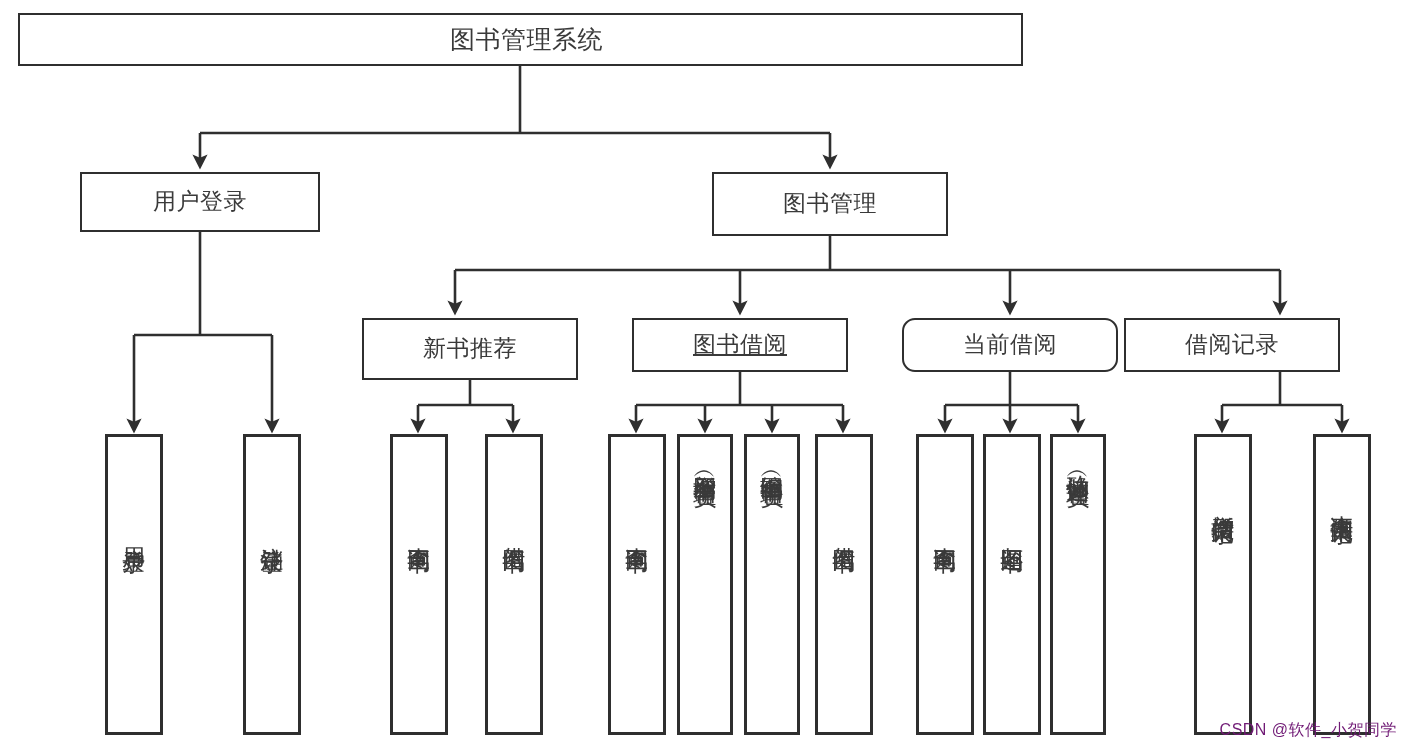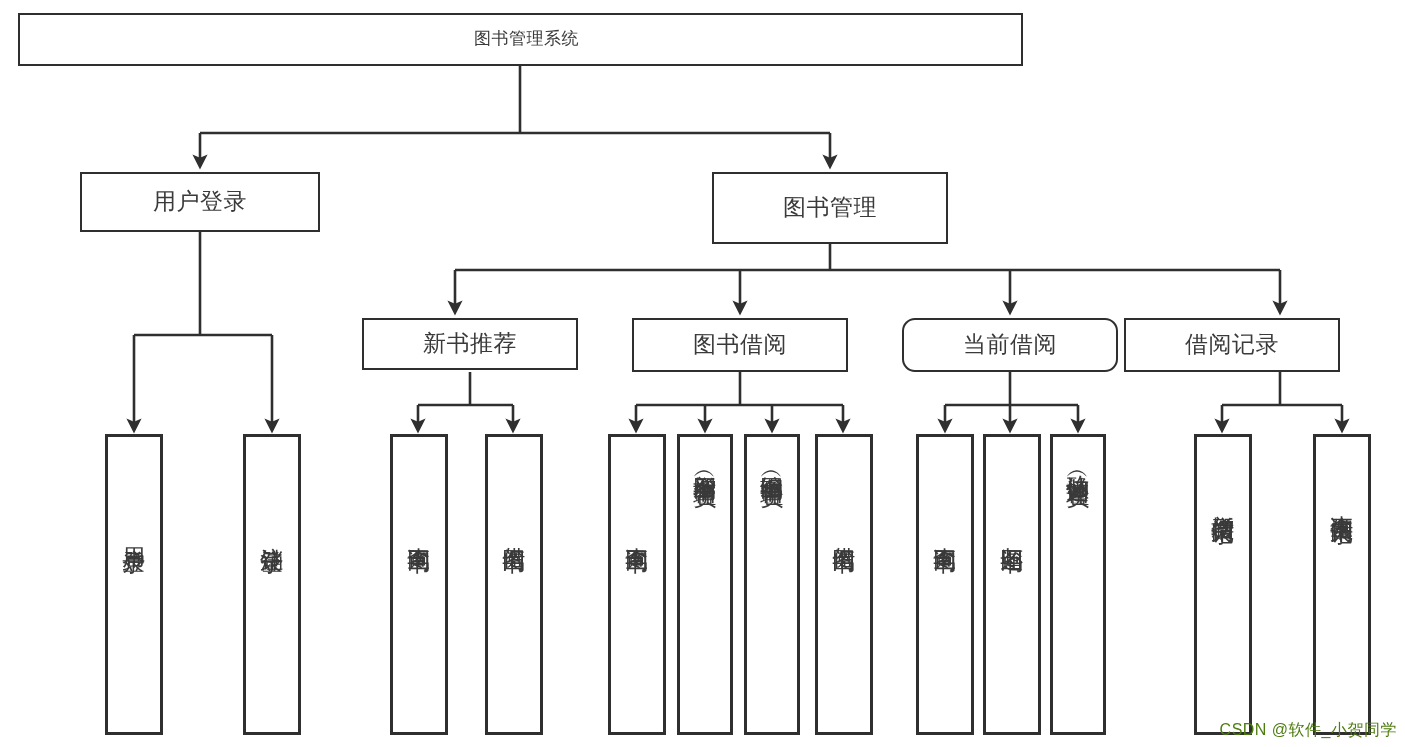--- a/index.html
+++ b/index.html
@@ -30,21 +30,21 @@
     align-items: center;
     justify-content: center;
     color: #3a3a3a;
   }
   .node-h {
     font-size: 23px;
     letter-spacing: 0.5px;
     line-height: 1.1;
     white-space: nowrap;
   }
-  .node-root .label { font-size: 17px; margin-left: 12px; }
+  .node-root .label { font-size: 25px; margin-left: 12px; }
   .leaf {
     border-width: 3px;
     align-items: flex-start;
     justify-content: center;
     padding-top: 4px;
   }
   .leaf .label {
     writing-mode: vertical-rl;
     text-orientation: upright;
     font-size: 23px;
@@ -55,21 +55,21 @@
     display: block;
   }
   .leaf.pad-top { padding-top: 60px; }
   .leaf.pad-top2 { padding-top: 92px; }
   .leaf.pad-top3 { padding-top: 20px; }
   .watermark {
     position: absolute;
     right: 8px;
     bottom: 6px;
     font-size: 16px;
-    color: #4d7c0f;
+    color: #701a75;
     white-space: nowrap;
     letter-spacing: 0.5px;
   }
 </style>
 </head>
 <body>
 
 <div id="canvas">
 
   <svg id="edges" viewBox="0 0 1405 747" width="1405" height="747">
@@ -122,28 +122,28 @@
     </g>
   </svg>
 
   <div class="node node-h node-root" style="left:18px; top:13px; width:1005px; height:53px;">
     <span class="label">图书管理系统</span>
   </div>
 
   <div class="node node-h" style="left:80px; top:172px; width:240px; height:60px;">
     <span class="label">用户登录</span>
   </div>
-  <div class="node node-h" style="left:712px; top:172px; width:236px; height:72px;">
+  <div class="node node-h" style="left:712px; top:172px; width:236px; height:64px;">
     <span class="label">图书管理</span>
   </div>
 
-  <div class="node node-h" style="left:362px; top:318px; width:216px; height:52px;">
+  <div class="node node-h" style="left:362px; top:318px; width:216px; height:62px;">
     <span class="label">新书推荐</span>
   </div>
-  <div class="node node-h" style="left:632px; top:318px; width:216px; height:54px;">
+  <div class="node node-h" style="left:632px; top:318px; width:216px; height:54px;text-decoration:underline;">
     <span class="label">图书借阅</span>
   </div>
   <div class="node node-h" style="left:902px; top:318px; width:216px; height:54px;border-radius:13px;">
     <span class="label">当前借阅</span>
   </div>
   <div class="node node-h" style="left:1124px; top:318px; width:216px; height:54px;">
     <span class="label">借阅记录</span>
   </div>
 
   <div class="node leaf pad-top2" style="left:105px; top:434px; width:58px; height:301px;">

